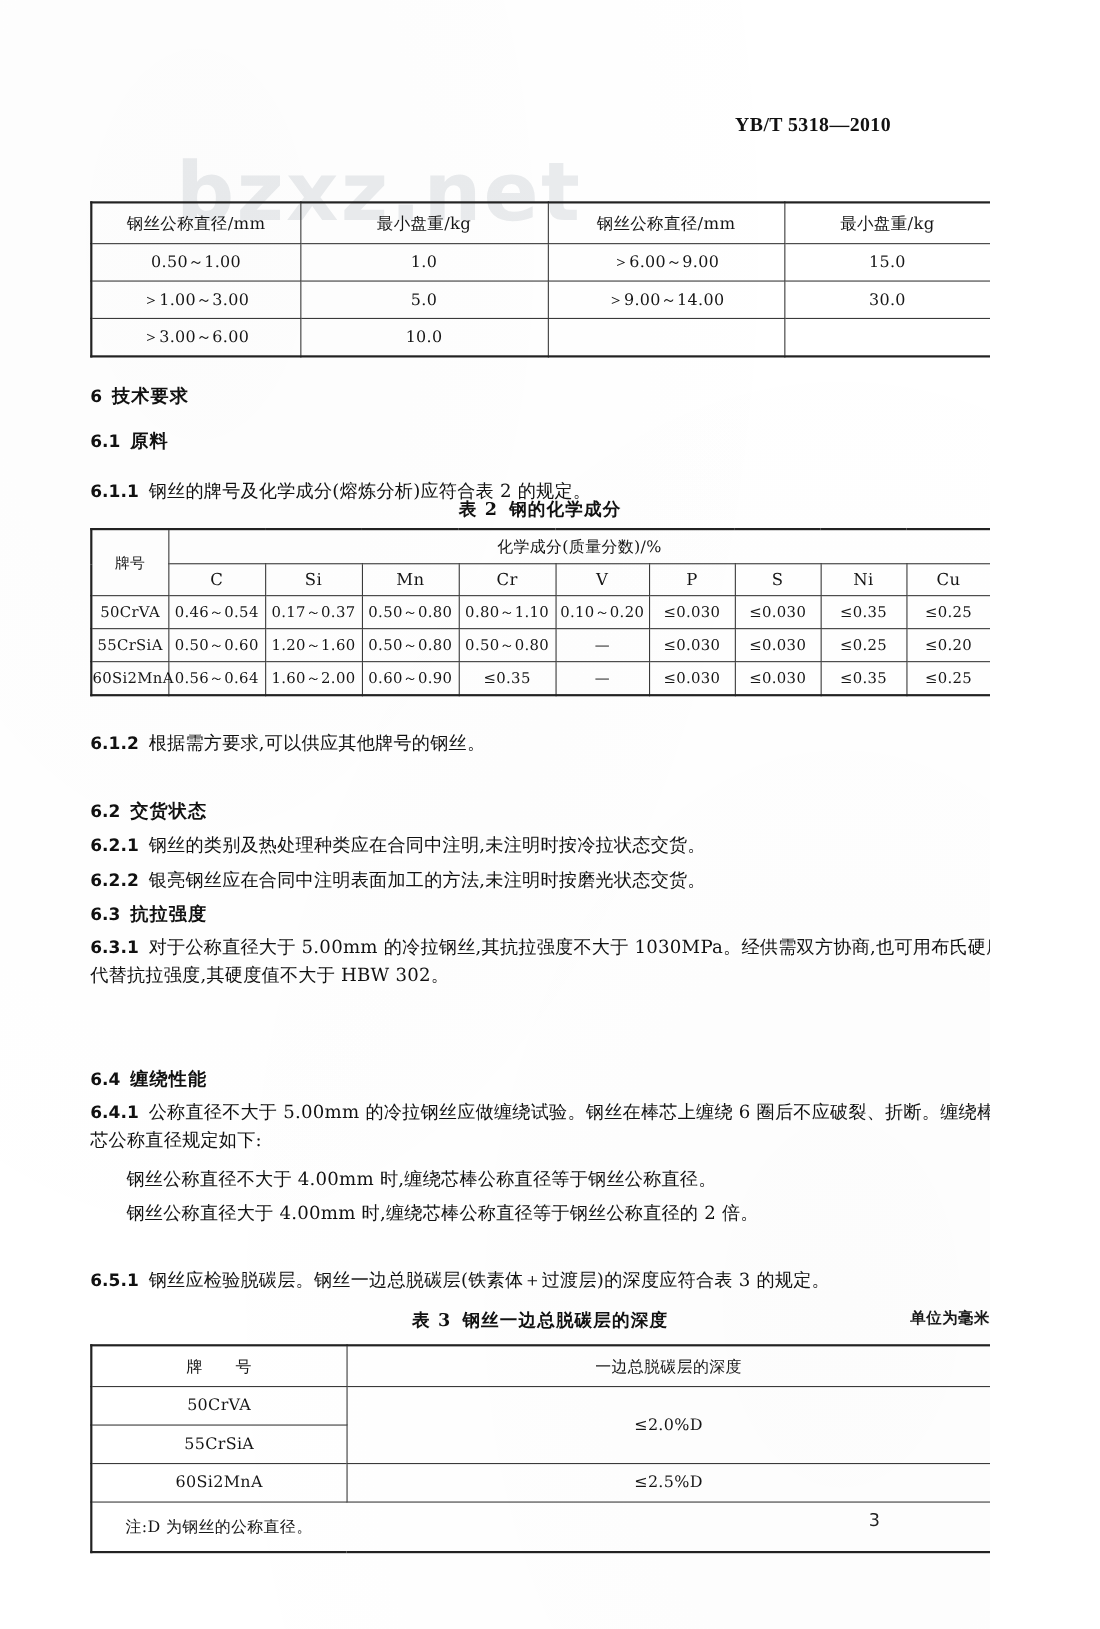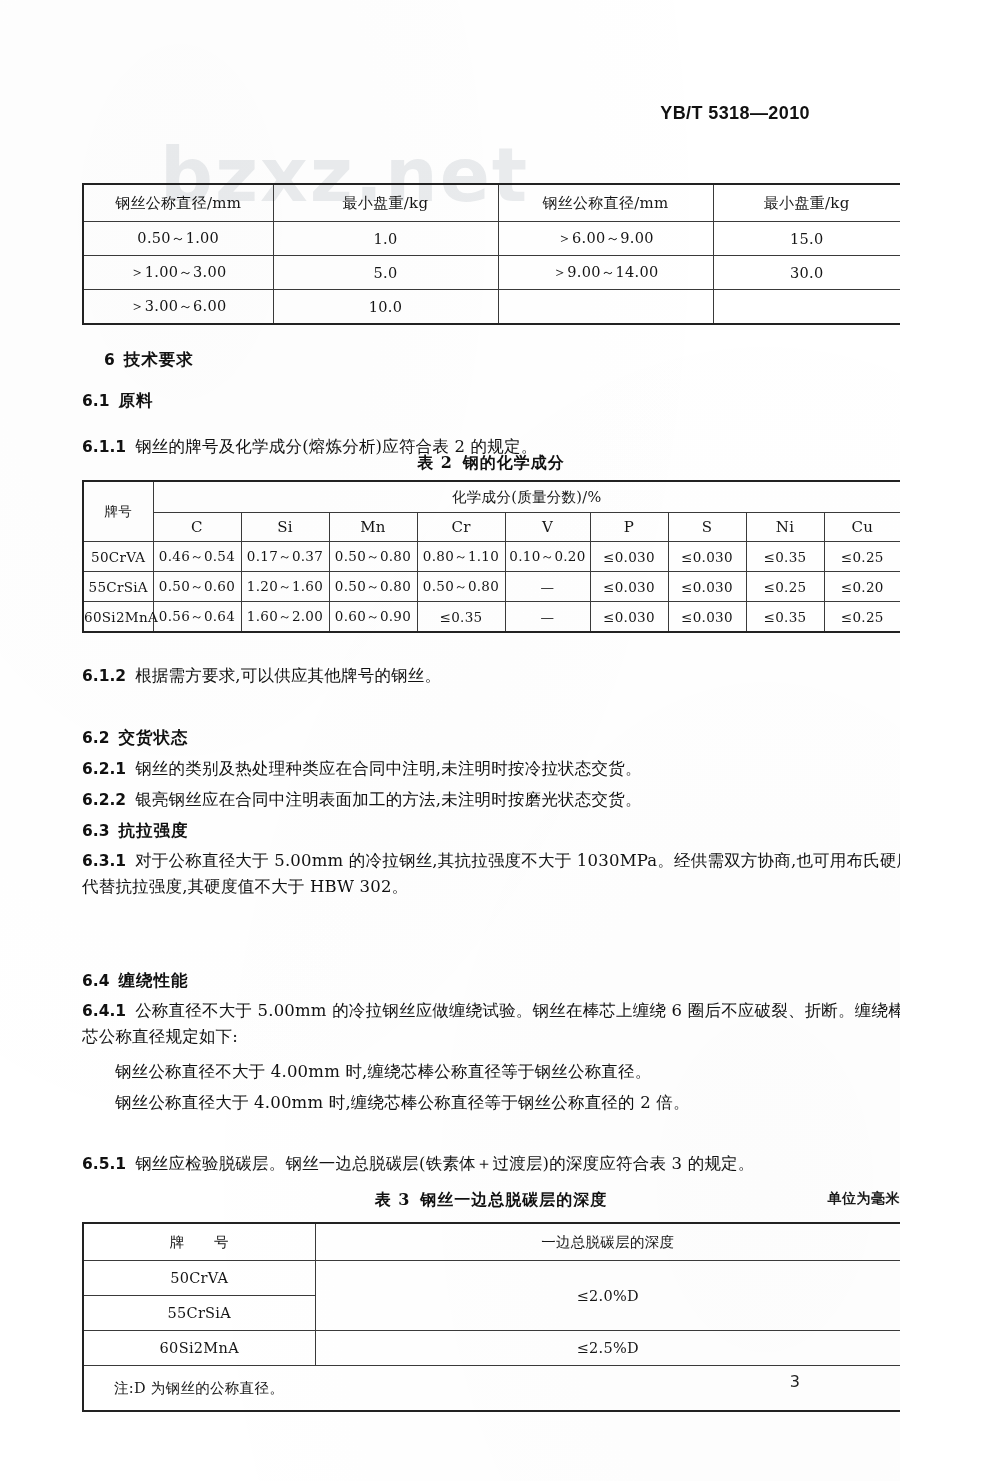--- a/index.html
+++ b/index.html
@@ -66,21 +66,21 @@
     white-space: nowrap;
     user-select: none;
     pointer-events: none;
   }
 
   
   #std-code {
     position: absolute;
     top: 103px;
     right: 90px;
-    font-family: Liberation Sans, sans-serif;
+    font-family: Liberation Serif, serif;
     font-size: 18px;
     font-weight: bold;
     letter-spacing: 0.4px;
     color: #111;
   }
 
   .content {
     position: absolute;
     left: 82px;
     width: 818px;
@@ -218,21 +218,21 @@
         <tr>
           <td>＞3.00～6.00</td>
           <td>10.0</td>
           <td class="blank"></td>
           <td class="blank"></td>
         </tr>
       </tbody>
     </table>
   </div>
 
-  <div class="content sec head" style="top:347px;margin-left:22px;">
+  <div class="content sec head" style="top:347px;">
     <span class="num">6</span><span class="ttl">技术要求</span>
   </div>
 
   <div class="content sec head" style="top:388px;">
     <span class="num">6.1</span><span class="ttl">原料</span>
   </div>
 
   <div class="content sec" style="top:434px;">
     <span class="num">6.1.1</span><span>钢丝的牌号及化学成分(熔炼分析)应符合表 2 的规定。</span>
   </div>

